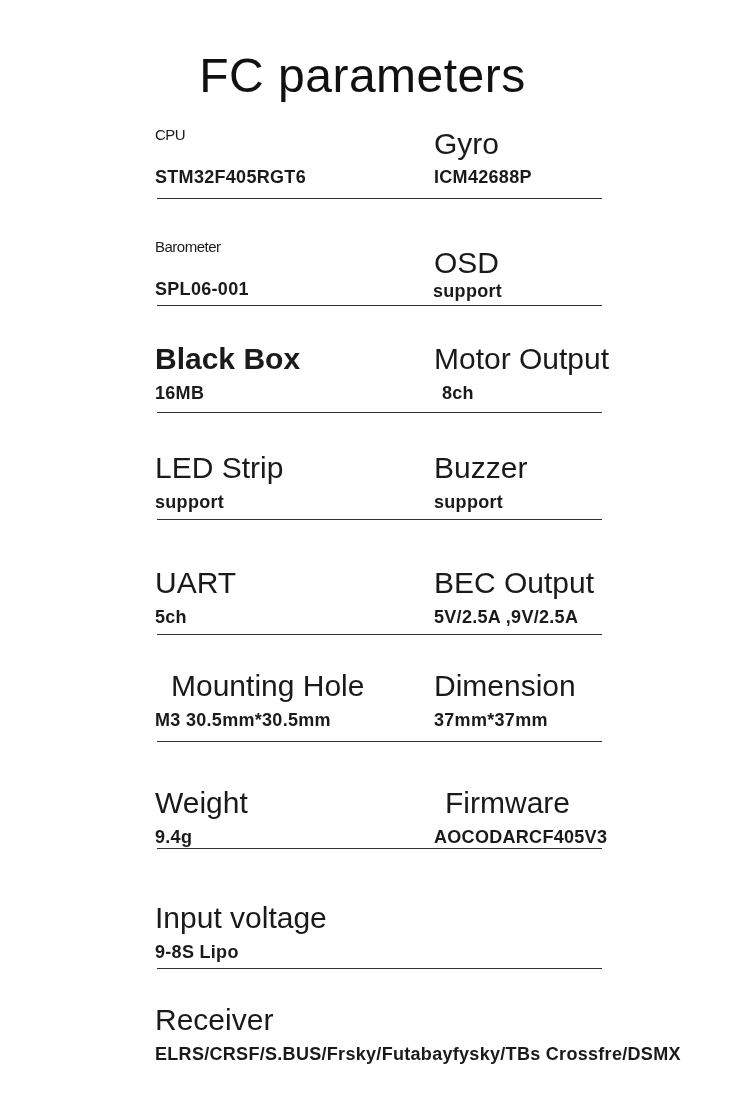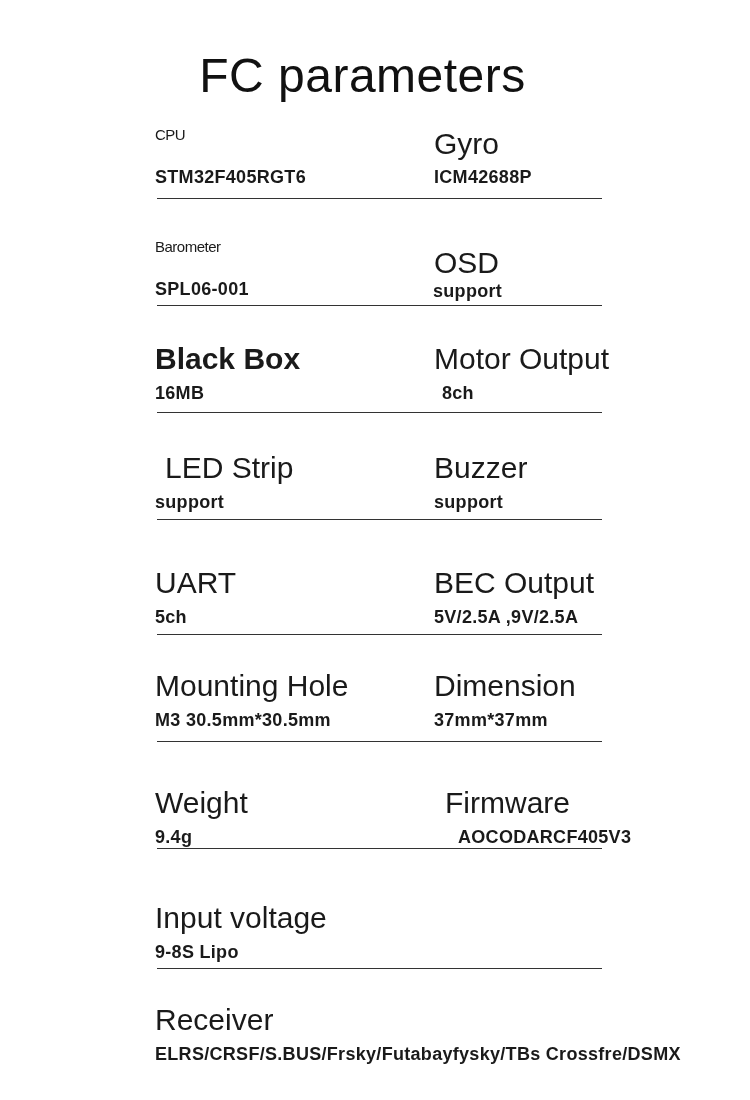--- a/index.html
+++ b/index.html
@@ -28,42 +28,42 @@
 <div class="label" style="left:434px; top:246px;">OSD</div>
 <div class="value" style="left:433px; top:281px;">support</div>
 <div class="rule" style="top:305px;"></div>
 
 <div class="label" style="left:155px; top:342px;font-weight:bold;">Black Box</div>
 <div class="value" style="left:155px; top:383px;">16MB</div>
 <div class="label" style="left:434px; top:342px;">Motor Output</div>
 <div class="value" style="left:442px; top:383px;">8ch</div>
 <div class="rule" style="top:412px;"></div>
 
-<div class="label" style="left:165px; top:451px;">LED Strip</div>
+<div class="label" style="left:155px; top:451px;">LED Strip</div>
 <div class="value" style="left:155px; top:492px;">support</div>
 <div class="label" style="left:434px; top:451px;">Buzzer</div>
 <div class="value" style="left:434px; top:492px;">support</div>
 <div class="rule" style="top:519px;"></div>
 
 <div class="label" style="left:155px; top:566px;">UART</div>
 <div class="value" style="left:155px; top:607px;">5ch</div>
 <div class="label" style="left:434px; top:566px;">BEC Output</div>
 <div class="value" style="left:434px; top:607px;">5V/2.5A ,9V/2.5A</div>
 <div class="rule" style="top:634px;"></div>
 
-<div class="label" style="left:155px; top:669px;">Mounting Hole</div>
+<div class="label" style="left:171px; top:669px;">Mounting Hole</div>
 <div class="value" style="left:155px; top:710px;">M3 30.5mm*30.5mm</div>
 <div class="label" style="left:434px; top:669px;">Dimension</div>
 <div class="value" style="left:434px; top:710px;">37mm*37mm</div>
 <div class="rule" style="top:741px;"></div>
 
 <div class="label" style="left:155px; top:786px;">Weight</div>
 <div class="value" style="left:155px; top:827px;">9.4g</div>
 <div class="label" style="left:434px; top:786px;margin-left:11px;">Firmware</div>
-<div class="value" style="left:434px; top:827px;margin-left:24px;">AOCODARCF405V3</div>
+<div class="value" style="left:434px; top:827px;">AOCODARCF405V3</div>
 <div class="rule" style="top:848px;"></div>
 
 <div class="label" style="left:155px; top:901px;">Input voltage</div>
 <div class="value" style="left:155px; top:942px;">9-8S Lipo</div>
 <div class="rule" style="top:968px;"></div>
 
 <div class="label" style="left:155px; top:1003px;">Receiver</div>
 <div class="value" style="left:155px; top:1044px;">ELRS/CRSF/S.BUS/Frsky/Futabayfysky/TBs Crossfre/DSMX</div>
 
 </body></html>

